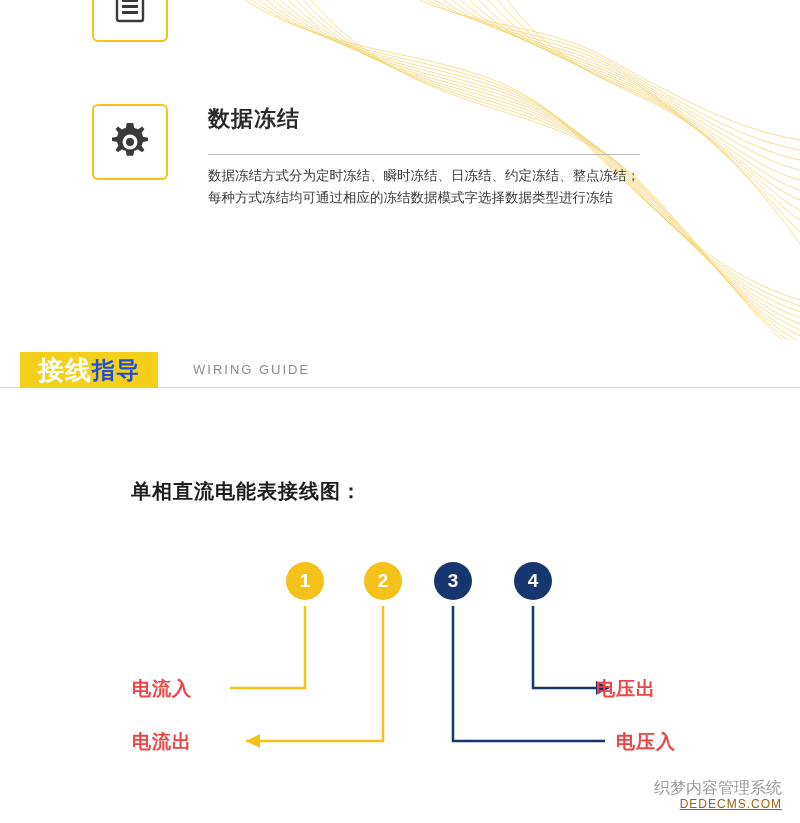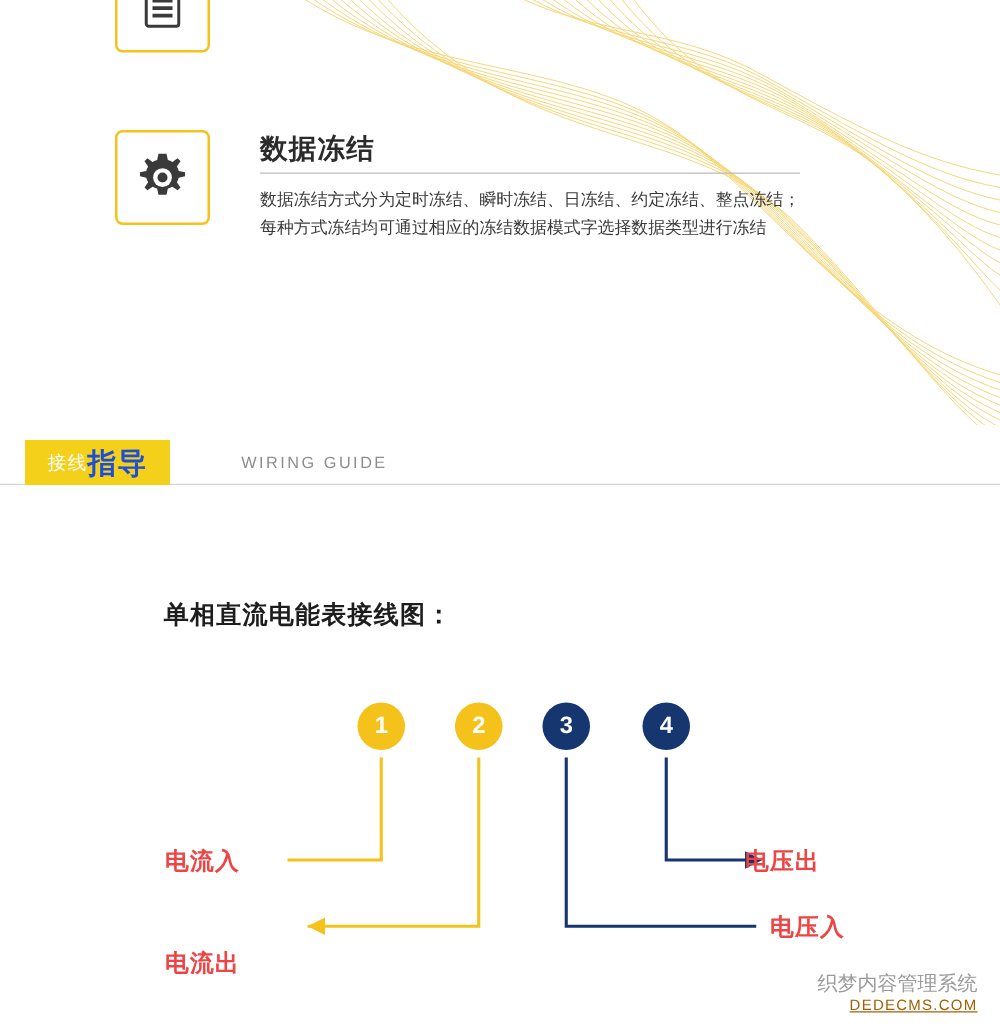--- a/index.html
+++ b/index.html
@@ -44,21 +44,21 @@
   }
   .feature-body {
     margin-left: 40px;
     width: 432px;
   }
   .feature-title {
     font-size: 22px;
     color: #2b2b2b;
     font-weight: bold;
     letter-spacing: 1px;
-    padding-bottom: 4px;
+    padding-bottom: 20px;
     border-bottom: 1px solid #bbbbbb;
     margin-bottom: 10px;
   }
   .feature-text {
     font-size: 13.5px;
     color: #3a3a3a;
     line-height: 22px;
     text-align: justify;
   }
 
@@ -95,22 +95,22 @@
     position: absolute;
     left: 20px;
     top: 0;
     height: 36px;
     background: #F4D01B;
     padding: 0 18px;
     display: flex;
     align-items: center;
   }
   .banner-cn-1 {
-    font-size: 15px;
-    font-weight: normal;
+    font-size: 26px;
+    font-weight: bold;
     color: #ffffff;
     letter-spacing: 1px;
   }
   .banner-cn-2 {
     font-size: 23px;
     font-weight: bold;
     color: #1d4ed8;
     letter-spacing: 1px;
   }
   .banner-en {
@@ -272,21 +272,21 @@
     <span>2</span>
   </div>
   <div class="node node-b" style="left:324px; top:14px;">
     <span>3</span>
   </div>
   <div class="node node-b" style="left:404px; top:14px;">
     <span>4</span>
   </div>
 
   <div class="lbl" style="left:22px; top:128px;">电流入</div>
-  <div class="lbl" style="left:22px; top:181px;margin-top:29px;">电流出</div>
+  <div class="lbl" style="left:22px; top:181px;">电流出</div>
   <div class="lbl" style="left:486px; top:128px;">电压出</div>
   <div class="lbl" style="left:506px; top:181px;">电压入</div>
 </div>
 
 <div class="footer-mark">
   <div class="footer-cn">织梦内容管理系统</div>
   <div class="footer-en">DEDECMS.COM</div>
 </div>
 
 </body></html>

